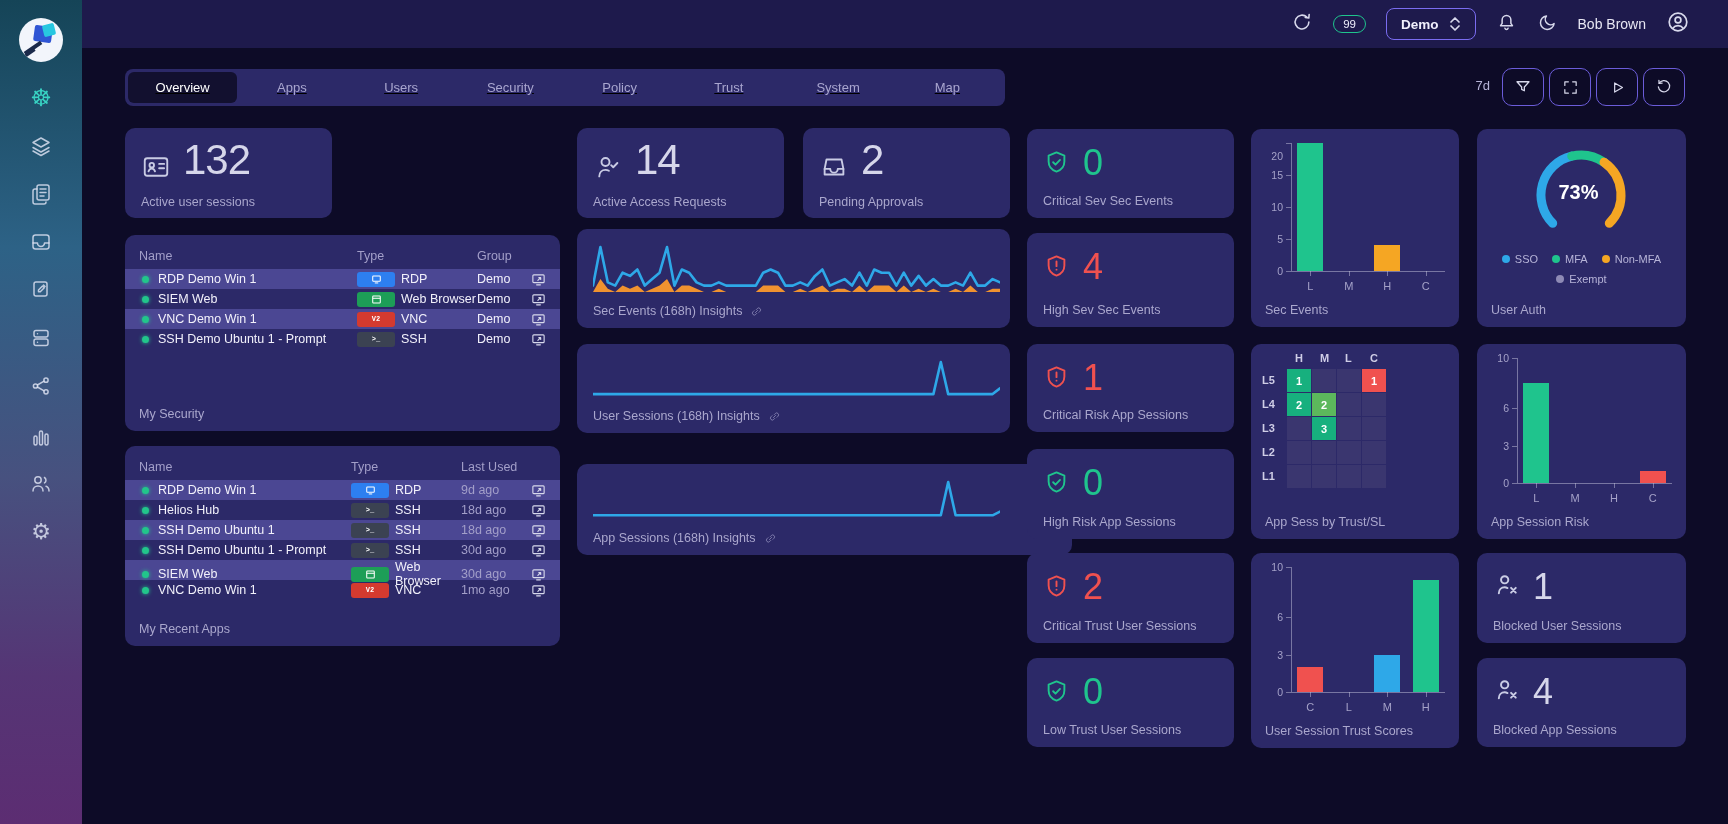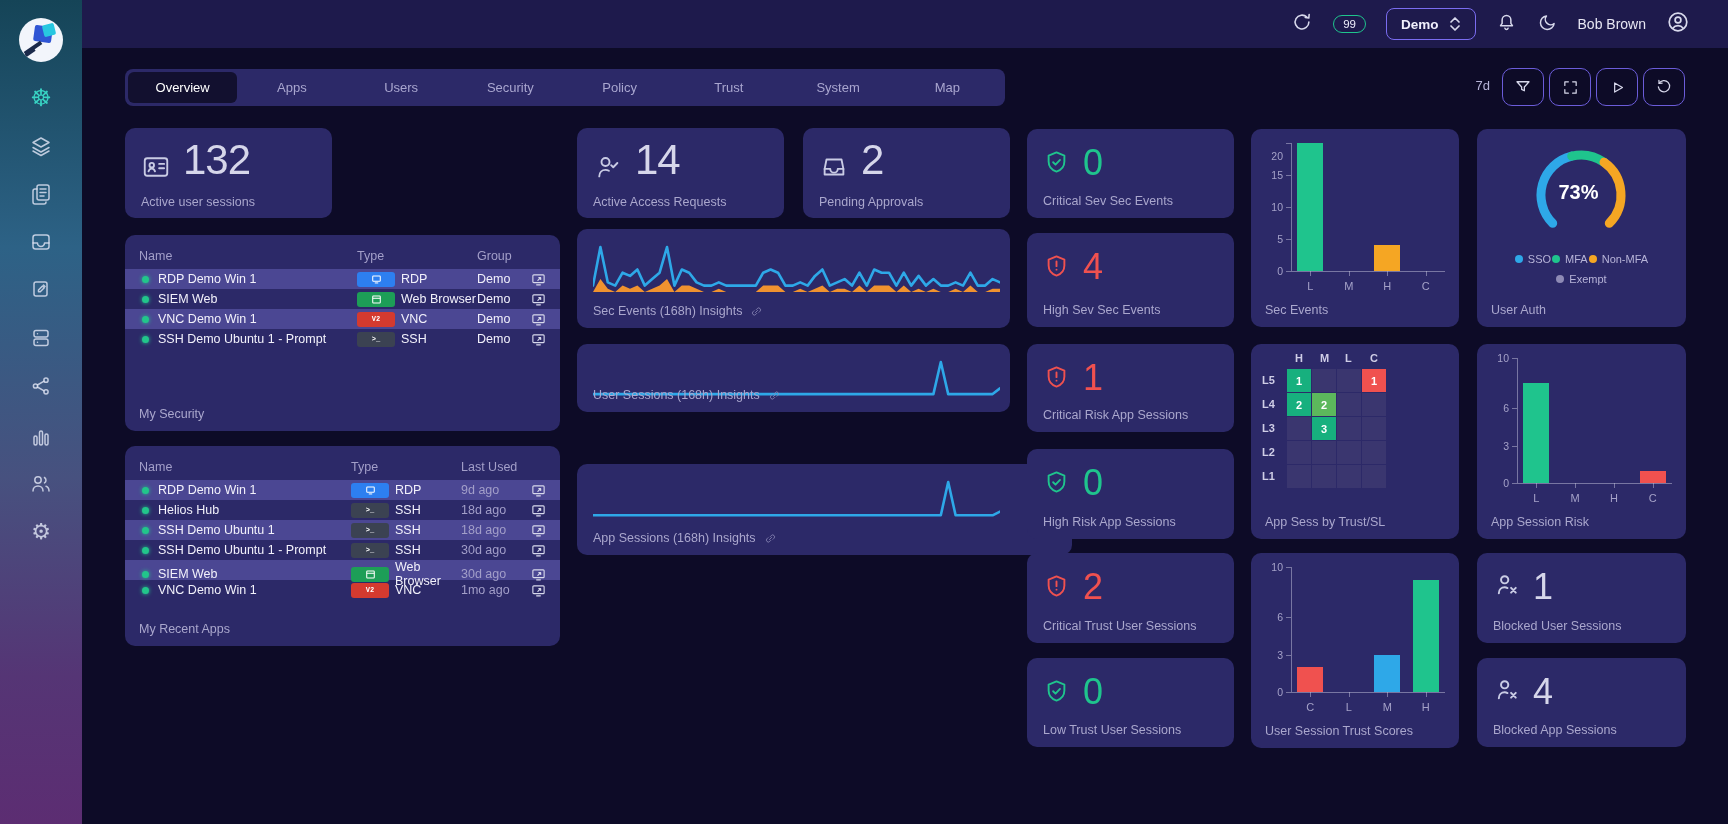--- a/index.html
+++ b/index.html
@@ -24,21 +24,21 @@
   .topbar { position:absolute; left:82px; top:0; width:1646px; height:48px; background:#1e1a4c;
     display:flex; align-items:center; justify-content:flex-end; gap:20px; padding-right:38px; color:#e6e4f5; }
   .topbar svg { stroke:#d8d9ec; fill:none; stroke-width:1.7; stroke-linecap:round; stroke-linejoin:round; }
   .badge-pill { border:1.5px solid #1fc48d; color:#f0effc; border-radius:999px; font-size:11.5px; padding:2px 9px; }
   .tenant-btn { display:flex; align-items:center; gap:10px; border:1.5px solid #7a6cf0; border-radius:8px;
     padding:7px 14px; font-size:13.5px; font-weight:700; color:#f0effc; background:transparent; cursor:pointer; }
   .user-name { font-size:14px; color:#e8e7f3; }
 
   
   .tabsbar { position:absolute; left:125px; top:69px; width:880px; height:37px; background:#2c2968;
-    border-radius:8px; display:flex; align-items:center; padding:3px; }
+    border-radius:8px; display:flex; align-items:center; padding:3px;text-decoration:underline; }
   .tab { flex:1; text-align:center; font-size:13px; color:#a9a6cf; line-height:31px; border-radius:6px; cursor:pointer; }
   .tab.active { background:#12102f; color:#ffffff; }
   .range-label { position:absolute; left:1452px; top:78px; width:38px; text-align:right; font-size:13px; color:#b7b4d8; }
   .tool-btn { position:absolute; top:68px; width:42px; height:38px; border:1.5px solid #6b5cd9; border-radius:10px;
     background:transparent; display:flex; align-items:center; justify-content:center; cursor:pointer; }
   .tool-btn svg { stroke:#d8d9ec; fill:none; stroke-width:1.7; stroke-linecap:round; stroke-linejoin:round; }
 
   
   .card { position:absolute; background:#2c2968; border-radius:10px; }
   .card .ctitle { position:absolute; left:14px; bottom:10px; font-size:12.5px; color:#aaa7cd; display:flex; gap:7px; align-items:center; }
@@ -86,21 +86,21 @@
   .chartbox { position:absolute; left:0; top:0; right:0; bottom:0; }
 
   
   .hm-cell { position:absolute; display:flex; align-items:center; justify-content:center;
     font-size:11px; font-weight:700; color:#fff; }
   .hm-lab { position:absolute; font-size:11px; font-weight:700; color:#cfcde6; }
 
   
   .donut-center { position:absolute; left:0; right:6px; top:52px; text-align:center;
     font-size:20px; font-weight:700; color:#ffffff; }
-  .legend { position:absolute; left:0; right:0; display:flex; justify-content:center; gap:1px; font-size:11px; color:#b7b4d8; }
+  .legend { position:absolute; left:0; right:0; display:flex; justify-content:center; gap:14px; font-size:11px; color:#b7b4d8; }
   .leg-item { display:flex; align-items:center; gap:5px; }
   .leg-dot { width:8px; height:8px; border-radius:50%; }
 </style>
 </head>
 <body>
 
 <div class="page">
 
   <aside class="sidebar">
     <div class="logo-wrap">
@@ -433,21 +433,21 @@
           <polygon points="0,51 0.0,51.0 7.4,38.1 14.8,47.8 22.2,51.0 29.6,44.6 37.0,47.8 44.4,44.6 51.8,51.0 59.2,47.8 66.6,44.6 74.0,38.1 81.4,51.0 88.8,44.6 96.2,44.6 103.6,47.8 111.0,51.0 118.4,51.0 125.8,47.8 133.2,51.0 140.6,51.0 148.0,51.0 155.4,51.0 162.8,51.0 170.2,44.6 177.6,44.6 185.0,44.6 192.4,51.0 199.8,51.0 207.2,47.8 214.6,51.0 222.0,47.8 229.4,44.6 236.8,51.0 244.2,47.8 251.6,47.8 259.0,51.0 266.4,44.6 273.8,51.0 281.2,44.6 288.6,44.6 296.0,44.6 303.4,51.0 310.8,44.6 318.2,51.0 325.6,47.8 333.0,51.0 340.4,47.8 347.8,51.0 355.2,51.0 362.6,47.8 370.0,51.0 377.4,44.6 384.8,51.0 392.2,51.0 399.6,47.8 407.0,47.8 407,51" fill="#f0922f"></polygon>
           <polyline points="0.0,44.6 7.4,6.0 14.8,41.4 22.2,44.6 29.6,31.7 37.0,34.9 44.4,28.5 51.8,44.6 59.2,38.1 66.6,31.7 74.0,6.0 81.4,44.6 88.8,28.5 96.2,31.7 103.6,41.4 111.0,44.6 118.4,44.6 125.8,41.4 133.2,44.6 140.6,44.6 148.0,44.6 155.4,44.6 162.8,44.6 170.2,31.7 177.6,28.5 185.0,31.7 192.4,44.6 199.8,44.6 207.2,41.4 214.6,44.6 222.0,34.9 229.4,28.5 236.8,44.6 244.2,41.4 251.6,38.1 259.0,44.6 266.4,31.7 273.8,44.6 281.2,28.5 288.6,31.7 296.0,31.7 303.4,44.6 310.8,31.7 318.2,44.6 325.6,34.9 333.0,44.6 340.4,38.1 347.8,44.6 355.2,44.6 362.6,41.4 370.0,44.6 377.4,31.7 384.8,44.6 392.2,44.6 399.6,38.1 407.0,41.4" fill="none" stroke="#2ea8e8" stroke-width="2.6" stroke-linejoin="round" stroke-linecap="round"></polyline>
         </svg></div>
     <div class="ins-title">
         <span>Sec Events (168h) Insights</span>
       <svg width="13" height="13" viewBox="0 0 24 24">
           <path d="M9.5 14.5l5-5M8 10l-2.5 2.5a3.5 3.5 0 105 5L13 15M16 14l2.5-2.5a3.5 3.5 0 10-5-5L11 9" fill="none"></path>
         </svg>
       </div>
   </section>
-  <section class="card" style="left:577px;top:344px;width:433px;height:68px">
+  <section class="card" style="left:577px;top:344px;width:433px;height:89px">
     <div class="sparkbox"><svg width="407" height="43">
           <polyline points="0.0,38.1 7.4,38.1 14.8,38.1 22.2,38.1 29.6,38.1 37.0,38.1 44.4,38.1 51.8,38.1 59.2,38.1 66.6,38.1 74.0,38.1 81.4,38.1 88.8,38.1 96.2,38.1 103.6,38.1 111.0,38.1 118.4,38.1 125.8,38.1 133.2,38.1 140.6,38.1 148.0,38.1 155.4,38.1 162.8,38.1 170.2,38.1 177.6,38.1 185.0,38.1 192.4,38.1 199.8,38.1 207.2,38.1 214.6,38.1 222.0,38.1 229.4,38.1 236.8,38.1 244.2,38.1 251.6,38.1 259.0,38.1 266.4,38.1 273.8,38.1 281.2,38.1 288.6,38.1 296.0,38.1 303.4,38.1 310.8,38.1 318.2,38.1 325.6,38.1 333.0,38.1 340.4,38.1 347.8,6.0 355.2,38.1 362.6,38.1 370.0,38.1 377.4,38.1 384.8,38.1 392.2,38.1 399.6,38.1 407.0,32.3" fill="none" stroke="#2ea8e8" stroke-width="2.6" stroke-linejoin="round" stroke-linecap="round"></polyline>
         </svg></div>
     <div class="ins-title">
         <span>User Sessions (168h) Insights</span>
       <svg width="13" height="13" viewBox="0 0 24 24">
           <path d="M9.5 14.5l5-5M8 10l-2.5 2.5a3.5 3.5 0 105 5L13 15M16 14l2.5-2.5a3.5 3.5 0 10-5-5L11 9" fill="none"></path>
         </svg>
       </div>
   </section>

